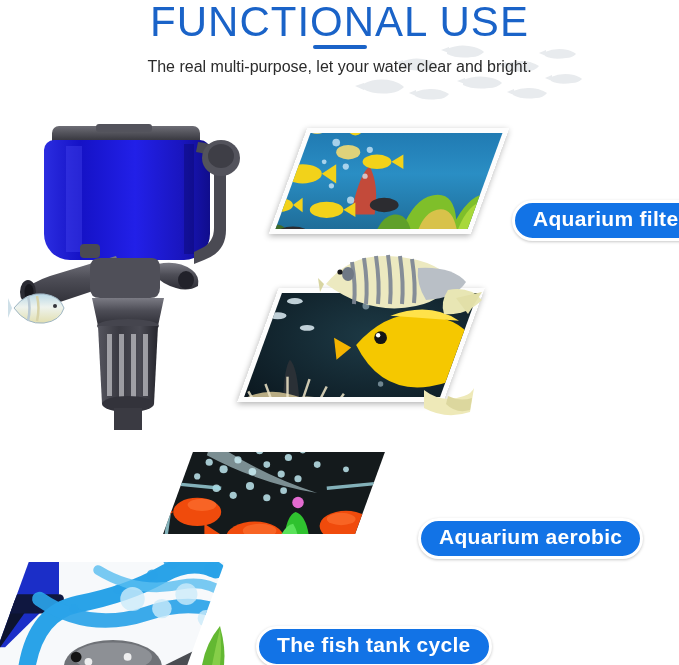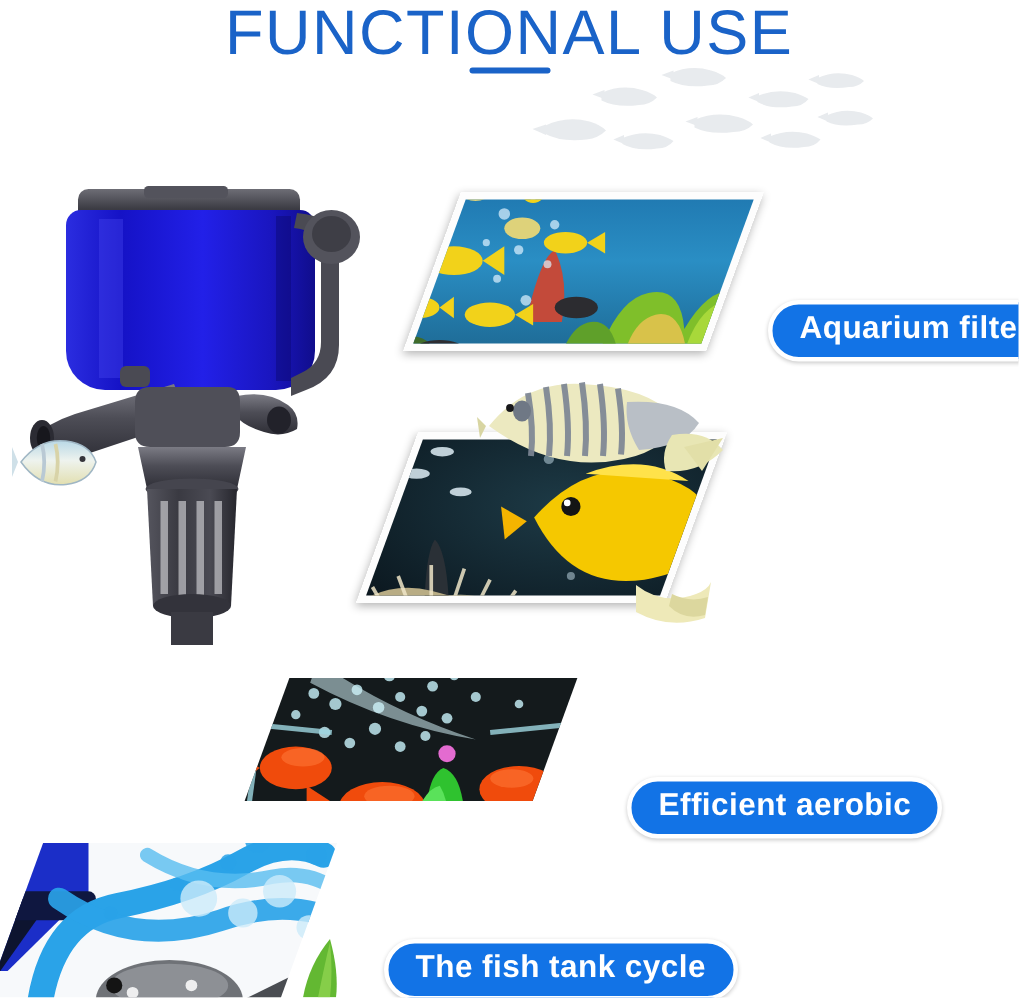--- a/index.html
+++ b/index.html
@@ -90,20 +90,21 @@
       <path d="M152 48 l7 -3 l0 6 z"></path>
       <path d="M190 8 q11 -5 23 -2 q6 2 8 4 q-4 4 -10 4 q-13 2 -21 -2 z"></path>
       <path d="M184 9 l7 -3 l0 6 z"></path>
       <path d="M196 33 q11 -5 23 -2 q6 2 8 4 q-4 4 -10 4 q-13 2 -21 -2 z"></path>
       <path d="M190 34 l7 -3 l0 6 z"></path>
     </g>
   </svg>
 
   <div class="title">FUNCTIONAL USE</div>
   <div class="divider"></div>
+  <div class="subtitle">The real multi-purpose, let your water clear and bright.</div>
 
   <svg class="pump" viewBox="0 0 250 318" xmlns="http://www.w3.org/2000/svg">
     <defs>
       <linearGradient id="blueBody" x1="0" y1="0" x2="1" y2="0">
         <stop offset="0%" stop-color="#2b2de0"></stop>
         <stop offset="22%" stop-color="#1512c6"></stop>
         <stop offset="55%" stop-color="#2220e8"></stop>
         <stop offset="82%" stop-color="#1a16c0"></stop>
         <stop offset="100%" stop-color="#100d8c"></stop>
       </linearGradient>
@@ -420,16 +421,16 @@
       </g>
     </svg>
   </div>
 
   <svg class="deco-fish" style="left:196px;top:626px;width:34px;height:39px;" viewBox="0 0 34 39" xmlns="http://www.w3.org/2000/svg">
     <path d="M24 0 q6 22 4 39 l-22 0 q4 -22 18 -39 z" fill="#63b832"></path>
     <path d="M24 2 q2 20 0 37 l-8 0 q4 -20 8 -37 z" fill="#8ed34f" opacity=".8"></path>
   </svg>
 
   <div class="badge" id="badge-1">Aquarium filter</div>
-  <div class="badge" id="badge-3">Efficient aerobic</div>
+  <div class="badge" id="badge-3">Aquarium aerobic</div>
   <div class="badge" id="badge-4">The fish tank cycle</div>
 
 </div>
 
 </body></html>

